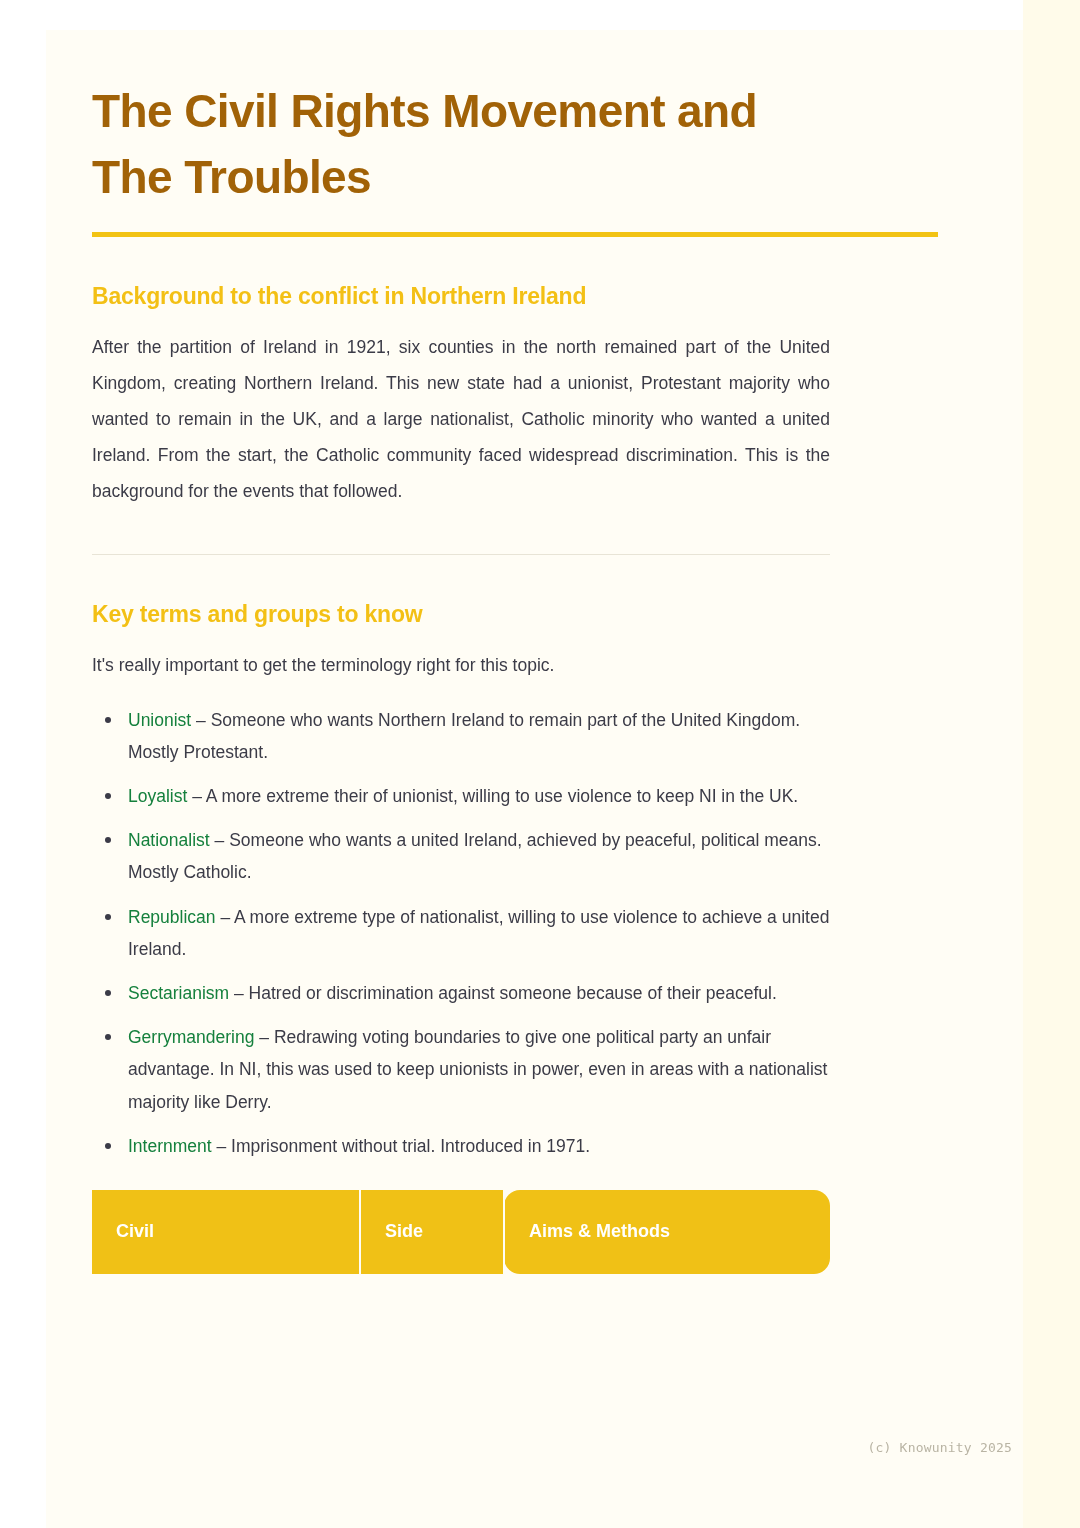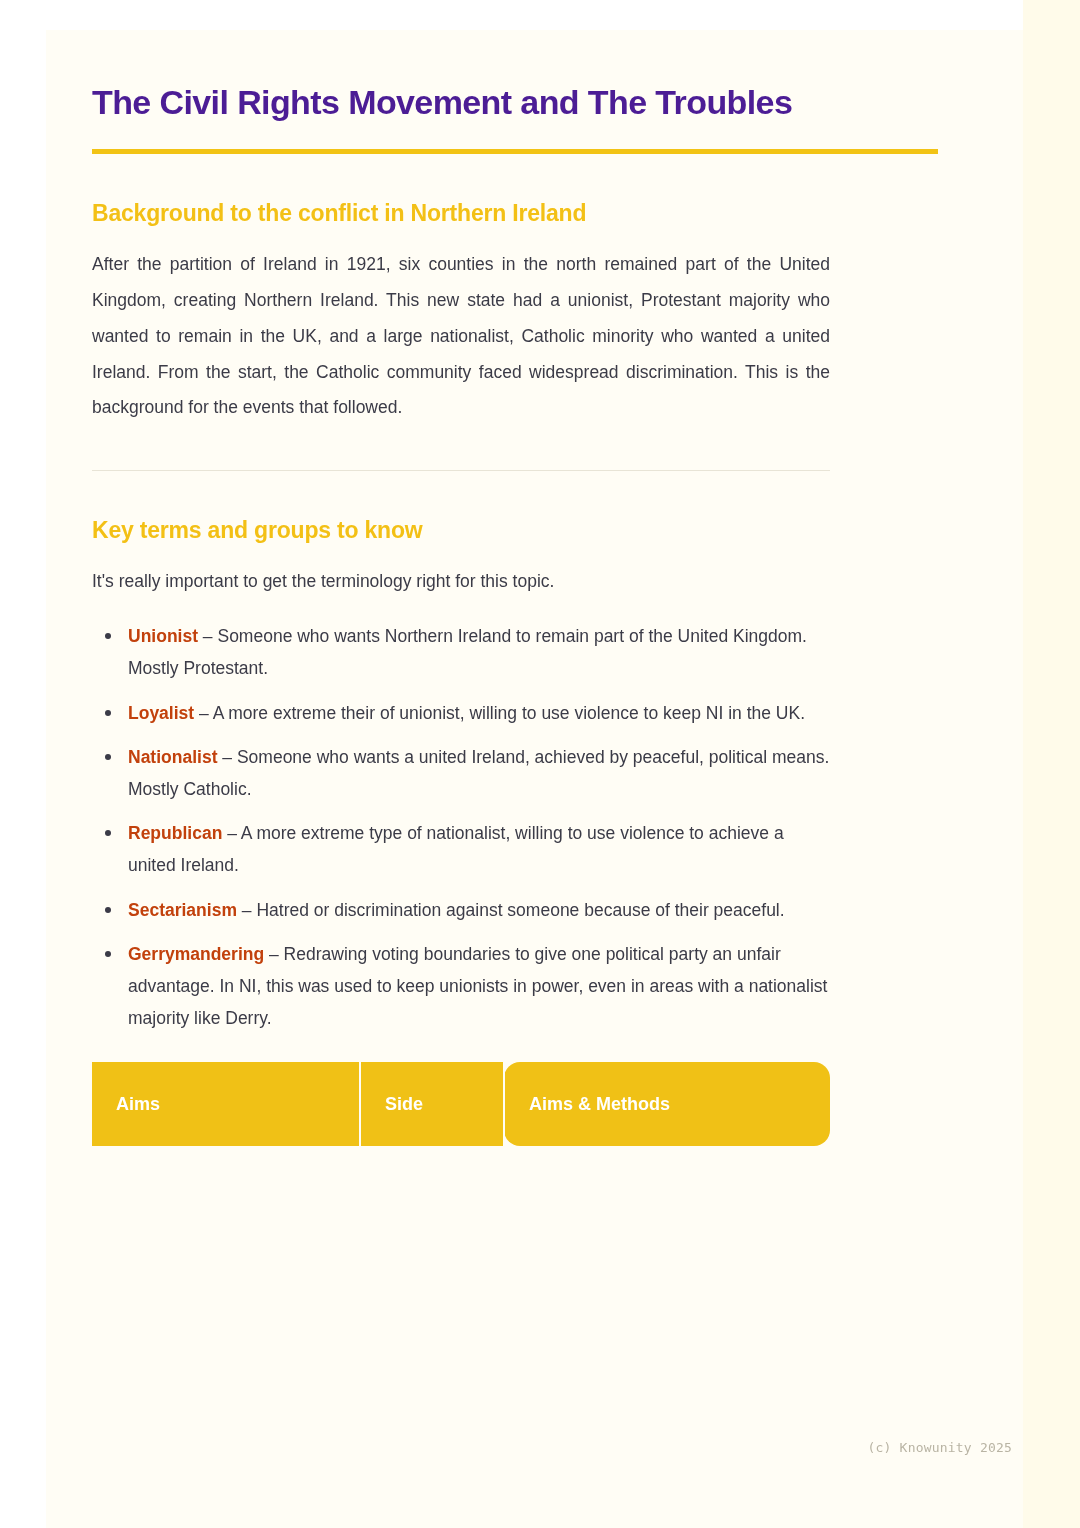--- a/index.html
+++ b/index.html
@@ -56,24 +56,24 @@
     background: #fffbea;
   }
   .content {
     position: absolute;
     left: 92px;
     top: 78px;
     width: 738px;
   }
   h1.doc-title {
     margin: 0;
-    font-size: 34px;
+    font-size: 46px;
     line-height: 1.44;
     font-weight: bold;
-    color: #4c1d95;
+    color: #a16207;
     letter-spacing: -0.6px;
   }
   .title-rule {
     margin-top: 22px;
     height: 5px;
     background: #f2c314;
     width: 846px;
   }
   h2.section-heading {
     margin: 46px 0 0 0;
@@ -115,22 +115,22 @@
     content: "";
     position: absolute;
     left: -21px;
     top: 13px;
     width: 6px;
     height: 6px;
     border-radius: 50%;
     background: #3b3b47;
   }
   ul.term-list li .term {
-    font-weight: bold;
-    color: #c2410c;
+    font-weight: normal;
+    color: #15803d;
   }
   .table-wrap {
     margin-top: 28px;
     width: 738px;
   }
   table.groups-table {
     border-collapse: collapse;
     width: 738px;
     table-layout: fixed;
   }
@@ -185,33 +185,34 @@
     <h2 class="section-heading">Key terms and groups to know</h2>
     <p class="body-text plain">It's really important to get the terminology right for this topic.</p>
 
     <ul class="term-list">
       <li><span class="term">Unionist</span><span> – Someone who wants Northern Ireland to remain part of the United Kingdom. Mostly Protestant.</span></li>
       <li><span class="term">Loyalist</span><span> – A more extreme their of unionist, willing to use violence to keep NI in the UK.</span></li>
       <li><span class="term">Nationalist</span><span> – Someone who wants a united Ireland, achieved by peaceful, political means. Mostly Catholic.</span></li>
       <li><span class="term">Republican</span><span> – A more extreme type of nationalist, willing to use violence to achieve a united Ireland.</span></li>
       <li><span class="term">Sectarianism</span><span> – Hatred or discrimination against someone because of their peaceful.</span></li>
       <li><span class="term">Gerrymandering</span><span> – Redrawing voting boundaries to give one political party an unfair advantage. In NI, this was used to keep unionists in power, even in areas with a nationalist majority like Derry.</span></li>
+      <li><span class="term">Internment</span><span> – Imprisonment without trial. Introduced in 1971.</span></li>
     </ul>
 
 
     <div class="table-wrap">
       <table class="groups-table">
         <colgroup>
           <col class="c1">
             <col class="c2">
             <col class="c3">
         </colgroup>
         <thead>
           <tr>
-            <th>Aims</th>
+            <th>Civil</th>
             <th>Side</th>
             <th>Aims &amp; Methods</th>
           </tr>
         </thead>
         <tbody></tbody>
       </table>
     </div>
 
   </div>
 

